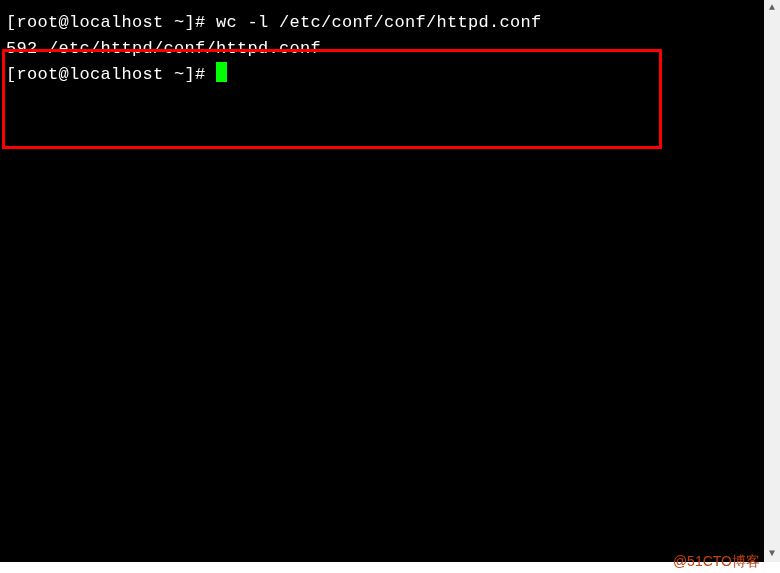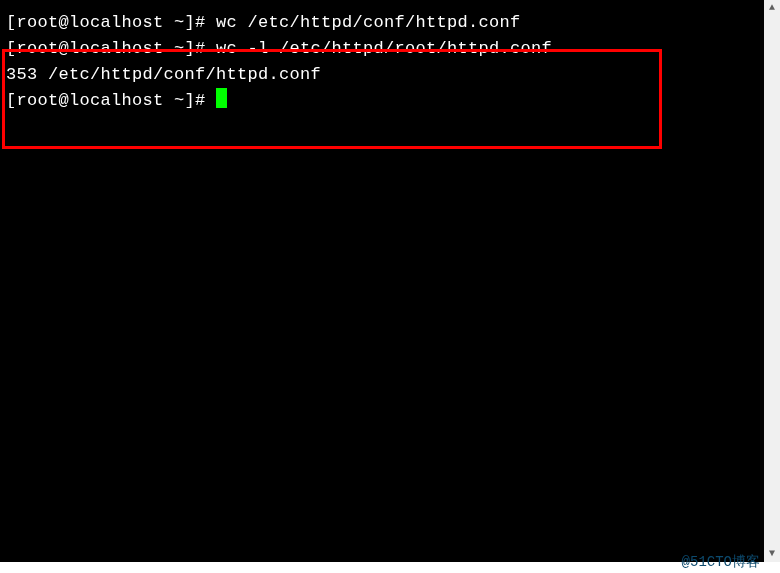--- a/index.html
+++ b/index.html
@@ -74,32 +74,31 @@
       width: 11px;
       height: 20px;
       background: #00ff00;
       vertical-align: text-bottom;
       margin-bottom: 2px;
     }
     .watermark {
       position: absolute;
       bottom: 2px;
       right: 20px;
-      font-family: Liberation Mono, monospace;
+      font-family: Liberation Sans, sans-serif;
       font-size: 14px;
-      color: #0c4a6e;
+      color: #c2410c;
     }
   </style>
 </head>
 <body>
 
 <div class="terminal">
-  <div class="term-line"><span>[root@localhost ~]# </span><span>wc /etc/httpd/conf/httpd.conf</span></div>
-  <div class="term-line"><span>[root@localhost ~]# </span><span>wc -l /etc/httpd/root/httpd.conf</span></div>
-  <div class="term-line">353 /etc/httpd/conf/httpd.conf</div>
+  <div class="term-line"><span>[root@localhost ~]# </span><span>wc -l /etc/conf/conf/httpd.conf</span></div>
+  <div class="term-line">592 /etc/httpd/conf/httpd.conf</div>
   <div class="term-line"><span>[root@localhost ~]# </span><span class="cursor"></span></div>
   <div class="highlight-box"></div>
 </div>
 
 <div class="scrollbar-track"></div>
 <div class="scroll-arrow-up">▲</div>
 <div class="scroll-arrow-down">▼</div>
 
 <div class="watermark">@51CTO博客</div>
 

